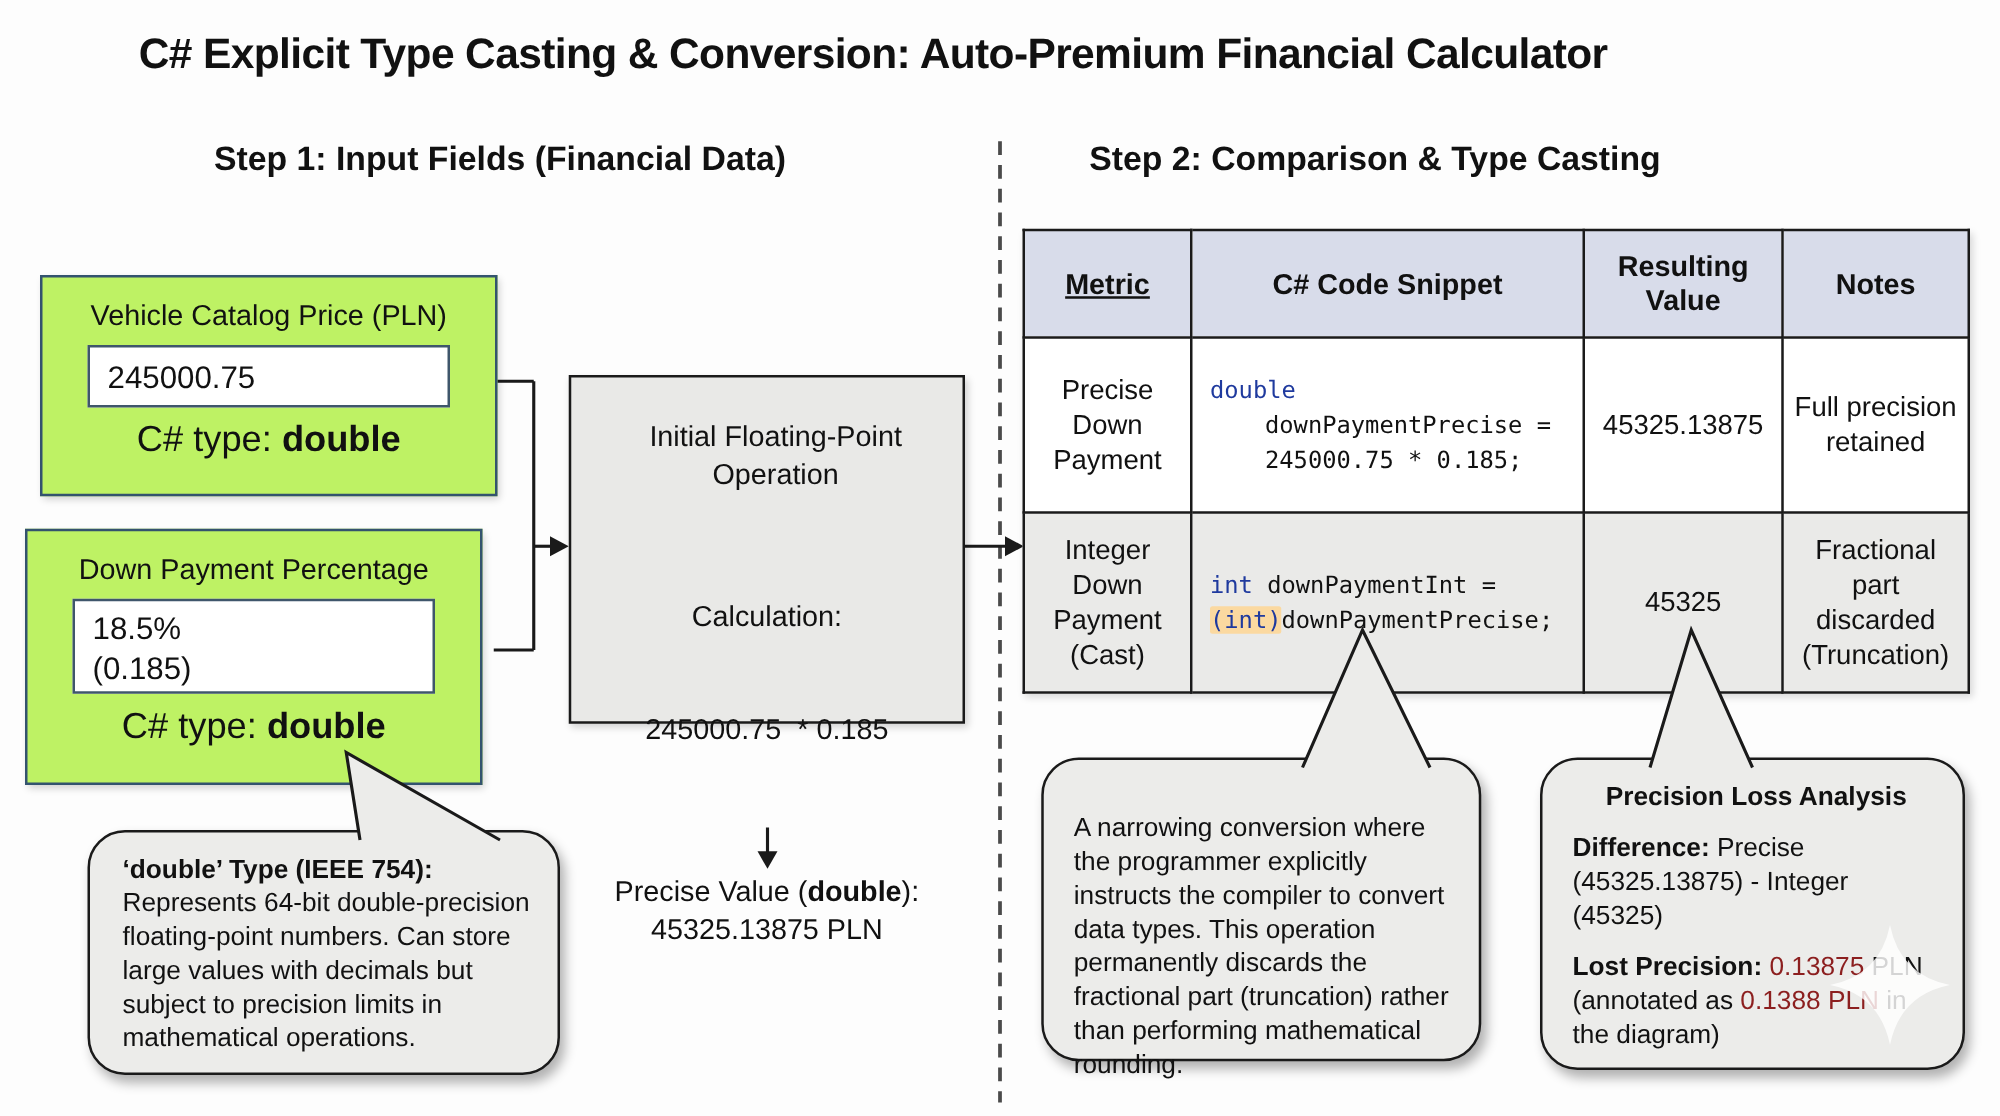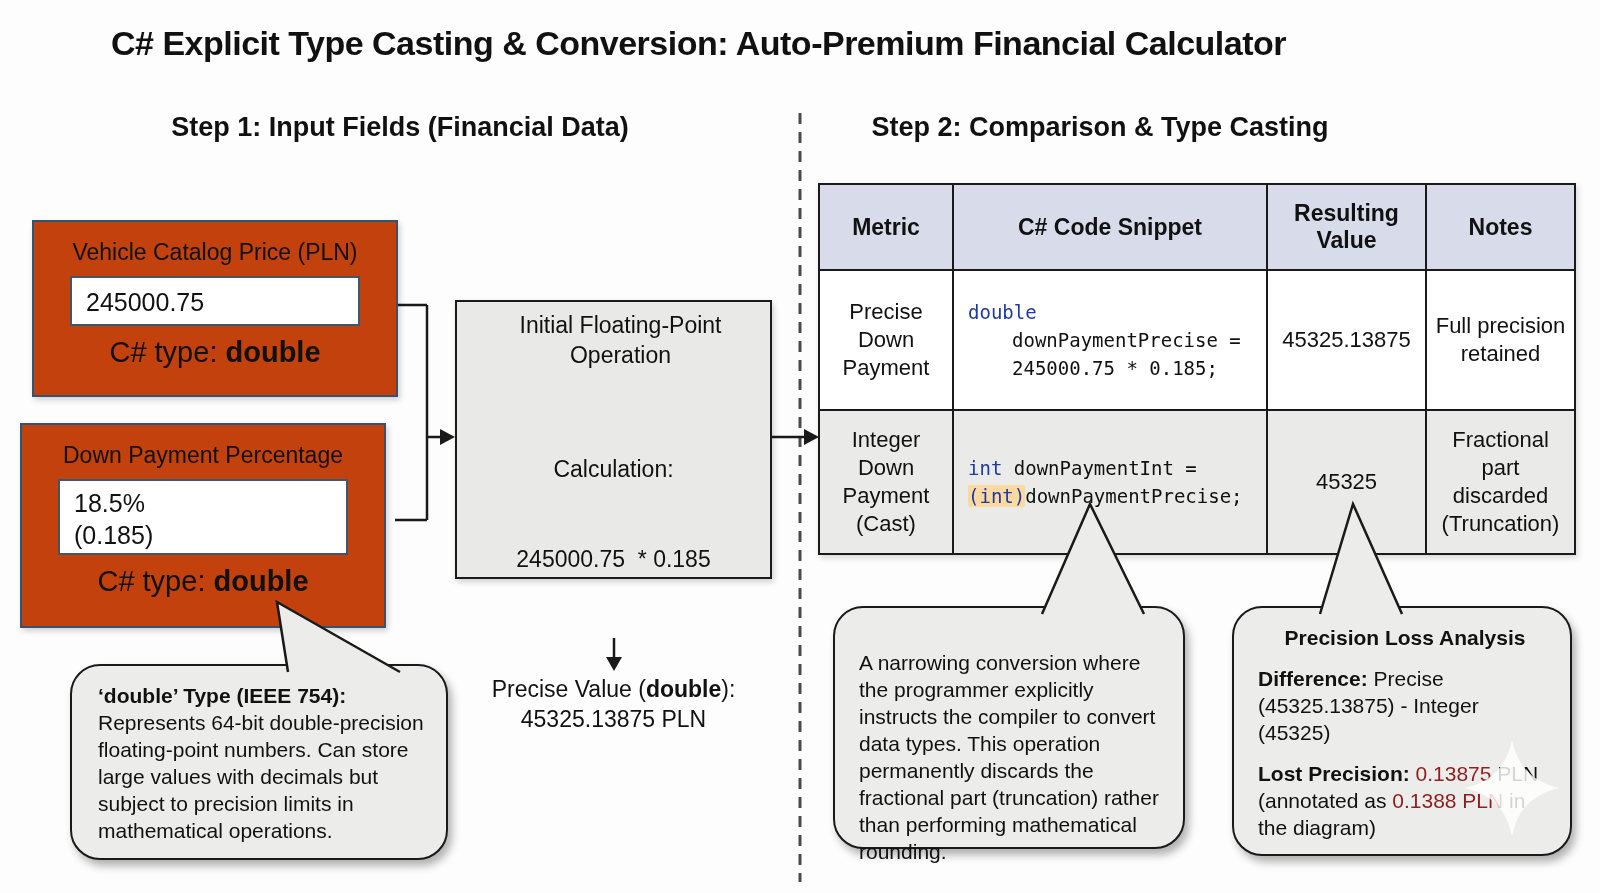--- a/index.html
+++ b/index.html
@@ -9,43 +9,43 @@
   .abs{position:absolute;}
   svg.layer{position:absolute;left:0;top:0;width:1600px;height:893px;pointer-events:none;}
   .z1{z-index:1}.z2{z-index:2}.z4{z-index:4}.z5{z-index:5}.z6{z-index:6}
 
   #main-title{left:0;top:24px;width:1397px;text-align:center;font-size:34px;font-weight:bold;letter-spacing:-.5px;}
   .step-heading{top:112px;font-size:27px;font-weight:bold;text-align:center;}
   #step1-heading{left:60px;width:680px;}
   #step2-heading{left:820px;width:560px;}
 
   
-  .input-box{background:#c2410c;border:2.5px solid #33536e;box-shadow:2px 3px 6px rgba(0,0,0,.18);text-align:center;}
+  .input-box{background:#bef264;border:2.5px solid #33536e;box-shadow:2px 3px 6px rgba(0,0,0,.18);text-align:center;}
   #vehicle-box{left:32px;top:220px;width:362px;height:173px;}
   #percentage-box{left:20px;top:423px;width:362px;height:201px;}
   .input-box .box-label{font-size:23px;margin-top:17px;}
   .field{background:#ffffff;border:2px solid #3f566b;width:290px;margin:10px auto 0 auto;text-align:left;font-size:25px;padding:6px 0 6px 14px;box-sizing:border-box;}
   #vehicle-field{height:50px;line-height:36px;}
   #percentage-field{height:76px;line-height:32px;}
   .type-caption{font-size:29px;margin-top:10px;}
   .type-caption b{font-weight:bold;}
 
   
   #operation-box{left:455px;top:300px;width:313px;height:275px;background:#e9e9e7;border:2.5px solid #1a1a1a;
     text-align:center;font-size:23px;line-height:30px;box-shadow:2px 3px 6px rgba(0,0,0,.18);}
-  #operation-box .op-title{margin-top:8px;padding-left:14px;}
+  #operation-box .op-title{margin-top:32px;padding-left:14px;}
   #operation-box .op-calc{margin-top:24px;white-space:pre-wrap;}
   #operation-box .op-arrow{height:36px;margin:2px 0 2px 0;}
   #operation-box b{font-weight:bold;}
 
   
   #cast-table{left:818px;top:183px;border-collapse:collapse;table-layout:fixed;background:#fff;box-shadow:2px 3px 6px rgba(0,0,0,.15);}
   #cast-table td,#cast-table th{border:2.5px solid #1a1a1a;vertical-align:middle;text-align:center;padding:4px 6px;overflow:hidden;}
   #cast-table th{background:#d8dcea;font-size:23px;font-weight:bold;height:76px;}
-  #cast-table .c-metric{width:120px;}
+  #cast-table .c-metric{width:120px;text-decoration:underline;}
   #cast-table .c-code{width:300px;}
   #cast-table .c-value{width:145px;margin-top:24px;}
   #cast-table .c-notes{width:135px;}
   #cast-table td{font-size:22px;line-height:28px;}
   #cast-table tr.row-1 td{height:130px;}
   #cast-table tr.row-2 td{height:134px;background:#eaeae8;}
   .code-cell{text-align:left !important;}
   .code{font-family:"DejaVu Sans Mono","Liberation Mono",monospace;font-size:19px;line-height:28px;padding-left:8px;}
   .code .kw{color:#1f3a9e;}
   .code .indent{padding-left:44px;}

